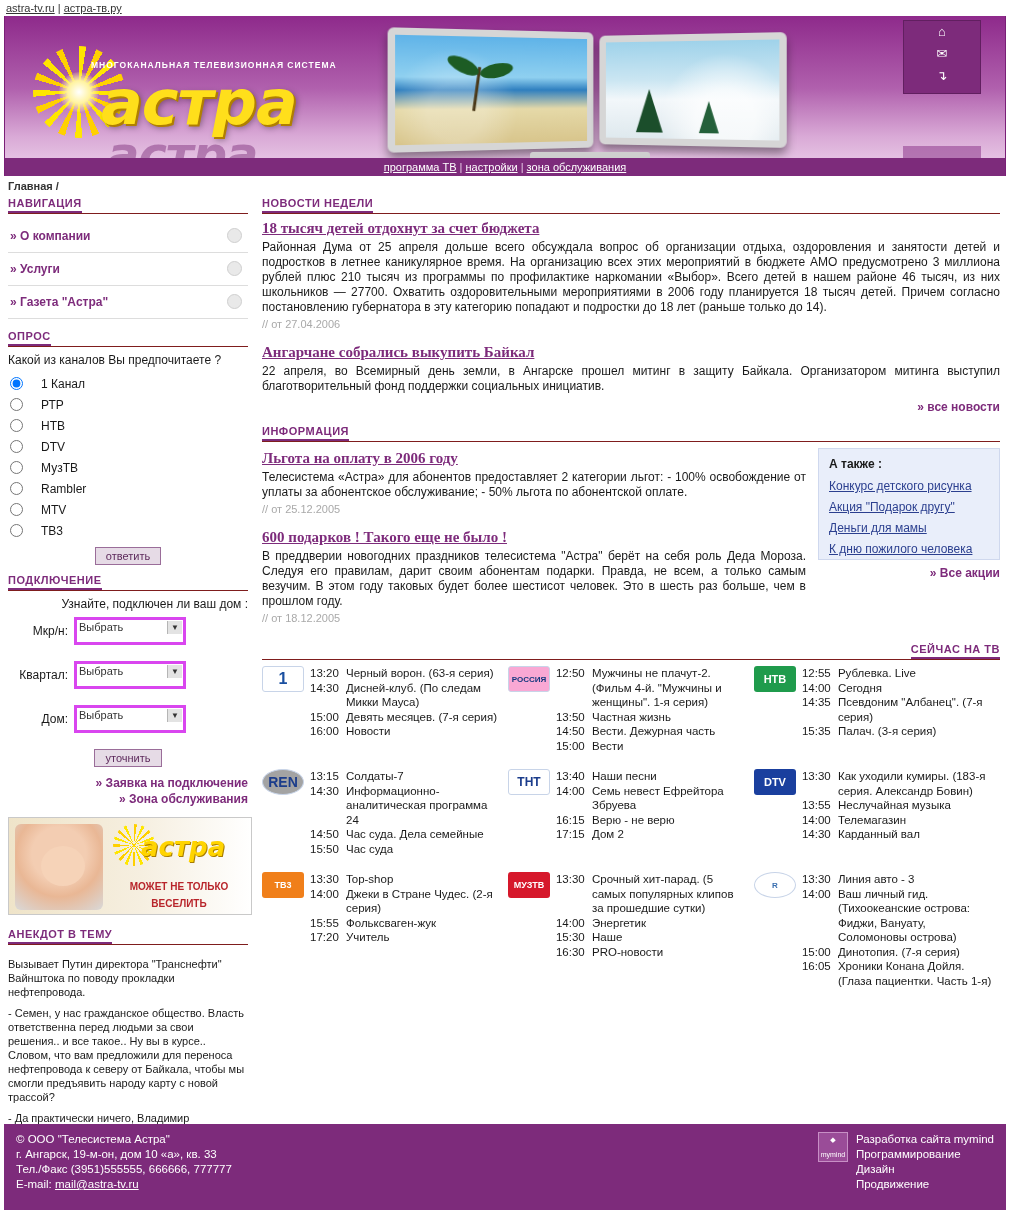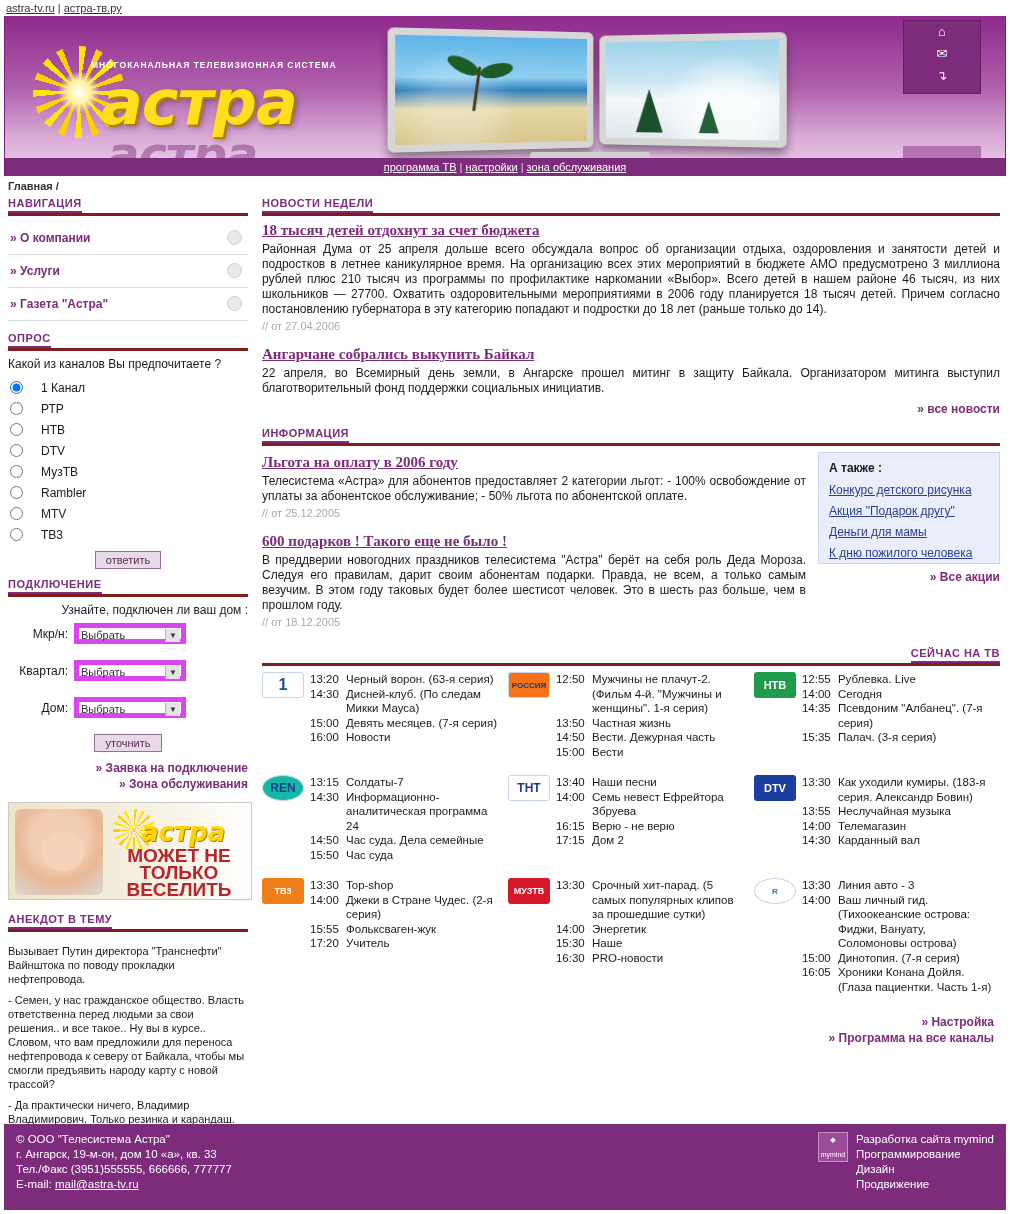--- a/index.html
+++ b/index.html
@@ -137,21 +137,21 @@
 
   
   .main { display:flex; padding:0 4px; }
   .left { width:252px; padding:2px 8px 0 4px; }
   .right { flex:1; padding:2px 6px 0 6px; }
 
   .sec-title {
     color:#7d2b7b; font-weight:bold; font-size:11px; letter-spacing:.5px;
     border-bottom:2px solid #7d2b7b; display:inline-block; padding-bottom:2px;
   }
-  .sec-title-wrap { border-bottom:3px solid #7f1d1d; margin-bottom:6px; }
+  .sec-title-wrap { border-bottom:1px solid #7f1d1d; margin-bottom:6px; }
 
   
   .nav-item {
     position:relative; border-bottom:1px solid #ddd; padding:9px 4px 9px 2px;
     font-size:12px;
   }
   .nav-item a { color:#7d2b7b; font-weight:bold; }
   .nav-bullet {
     position:absolute; right:6px; top:8px; width:15px; height:15px; border-radius:50%;
     background:#e9e9e9; border:1px solid #cfcfcf;
@@ -165,21 +165,21 @@
     background:#e6dbe6; border:1px solid #9a6d99; color:#5d2a5c; font-size:11px;
     padding:2px 10px; cursor:pointer; font-family:"Liberation Sans", sans-serif;
   }
   .btn-wrap { text-align:center; margin:6px 0 2px 0; }
 
   
   .conn-lead { font-size:12px; margin:6px 0 6px 0;text-align:right; }
   .conn-row { display:flex; align-items:center; margin-bottom:16px; font-size:12px; }
   .conn-row label { width:66px; text-align:right; padding-right:6px; }
   .sel {
-    width:112px; height:21px; border:5px solid #d946ef; background:#fff; font-size:11px;
+    width:112px; height:28px; border:3px solid #d946ef; background:#fff; font-size:11px;
     position:relative; padding:1px 2px; color:#333;
   }
   .sel .arrow {
     position:absolute; right:1px; top:1px; width:15px; height:13px; background:#e3e3e3;
     border-left:1px solid #b5b5b5; text-align:center; line-height:13px; font-size:8px;
   }
 
   .links-right { text-align:right; font-size:12px; margin-top:8px; line-height:16px; }
   .links-right a { color:#7d2b7b; font-weight:bold; }
 
@@ -205,22 +205,22 @@
       transparent 206deg 220deg,#ffd000 220deg 228deg,transparent 228deg 242deg,#ffe600 242deg 250deg,
       transparent 250deg 264deg,#ffd000 264deg 272deg,transparent 272deg 286deg,#ffe600 286deg 294deg,
       transparent 294deg 308deg,#ffd000 308deg 316deg,transparent 316deg 330deg,#ffe600 330deg 338deg,
       transparent 338deg 360deg);
   }
   .banner-brand {
     position:absolute; left:132px; top:14px; font-size:26px; font-weight:bold; font-style:italic;
     color:#ffd400; text-shadow:1px 1px 0 #a87d00; font-family:"DejaVu Sans", sans-serif;
   }
   .banner-txt {
-    position:absolute; left:100px; top:44px; width:140px; text-align:center;
-    color:#b8252b; font-weight:bold; font-size:19px; line-height:17px;
+    position:absolute; left:100px; top:60px; width:140px; text-align:center;
+    color:#b8252b; font-weight:bold; font-size:10px; line-height:17px;
   }
 
   
   .anek { margin-top:12px; font-size:11px; line-height:14px; }
   .anek p { margin:0 0 7px 0; }
 
   
   .news-title {
     font-size:15px; font-weight:bold; color:#7d2b7b; margin:2px 0 3px 0;
     font-family:"Liberation Serif", serif;
@@ -527,21 +527,21 @@
               <span>Девять месяцев. (7-я серия)</span>
             </div>
           <div class="row">
               <span class="tm">16:00</span>
               <span>Новости</span>
             </div>
         </div>
       </div>
 
       <div class="tvcell">
-        <div class="chanlogo" style="background:#f97316;border:1px solid #c8d4e8;color:#13387e;font-size:8px;">РОССИЯ</div>
+        <div class="chanlogo" style="background:#f9a8d4;border:1px solid #c8d4e8;color:#13387e;font-size:8px;">РОССИЯ</div>
         <div class="rows">
           <div class="row">
               <span class="tm">12:50</span>
               <span>Мужчины не плачут-2. (Фильм 4-й. "Мужчины и женщины". 1-я серия)</span>
             </div>
           <div class="row">
               <span class="tm">13:50</span>
               <span>Частная жизнь</span>
             </div>
           <div class="row">
@@ -571,21 +571,21 @@
               <span>Псевдоним "Албанец". (7-я серия)</span>
             </div>
           <div class="row">
               <span class="tm">15:35</span>
               <span>Палач. (3-я серия)</span>
             </div>
         </div>
       </div>
 
       <div class="tvcell">
-        <div class="chanlogo" style="background:#14b8a6;border:1px solid #c8d4e8;color:#1b3c8b;font-size:12px;border-radius:50%;">REN</div>
+        <div class="chanlogo" style="background:#a3a3a3;border:1px solid #c8d4e8;color:#1b3c8b;font-size:14px;border-radius:50%;">REN</div>
         <div class="rows">
           <div class="row">
               <span class="tm">13:15</span>
               <span>Солдаты-7</span>
             </div>
           <div class="row">
               <span class="tm">14:30</span>
               <span>Информационно-аналитическая программа 24</span>
             </div>
           <div class="row">
@@ -703,24 +703,20 @@
               <span>Динотопия. (7-я серия)</span>
             </div>
           <div class="row">
               <span class="tm">16:05</span>
               <span>Хроники Конана Дойля. (Глаза пациентки. Часть 1-я)</span>
             </div>
         </div>
       </div>
     </div>
 
-    <div class="foot-links">
-      <a href="#">» Настройка</a><br>
-      <a href="#">» Программа на все каналы</a>
-    </div>
   </div>
 </div>
 
 <div class="footer">
   <div>
     <div>© ООО "Телесистема Астра"</div>
     <div>г. Ангарск, 19-м-он, дом 10 «а», кв. 33</div>
     <div>Тел./Факс (3951)555555, 666666, 777777</div>
     <div>
       <span>E-mail:</span>

